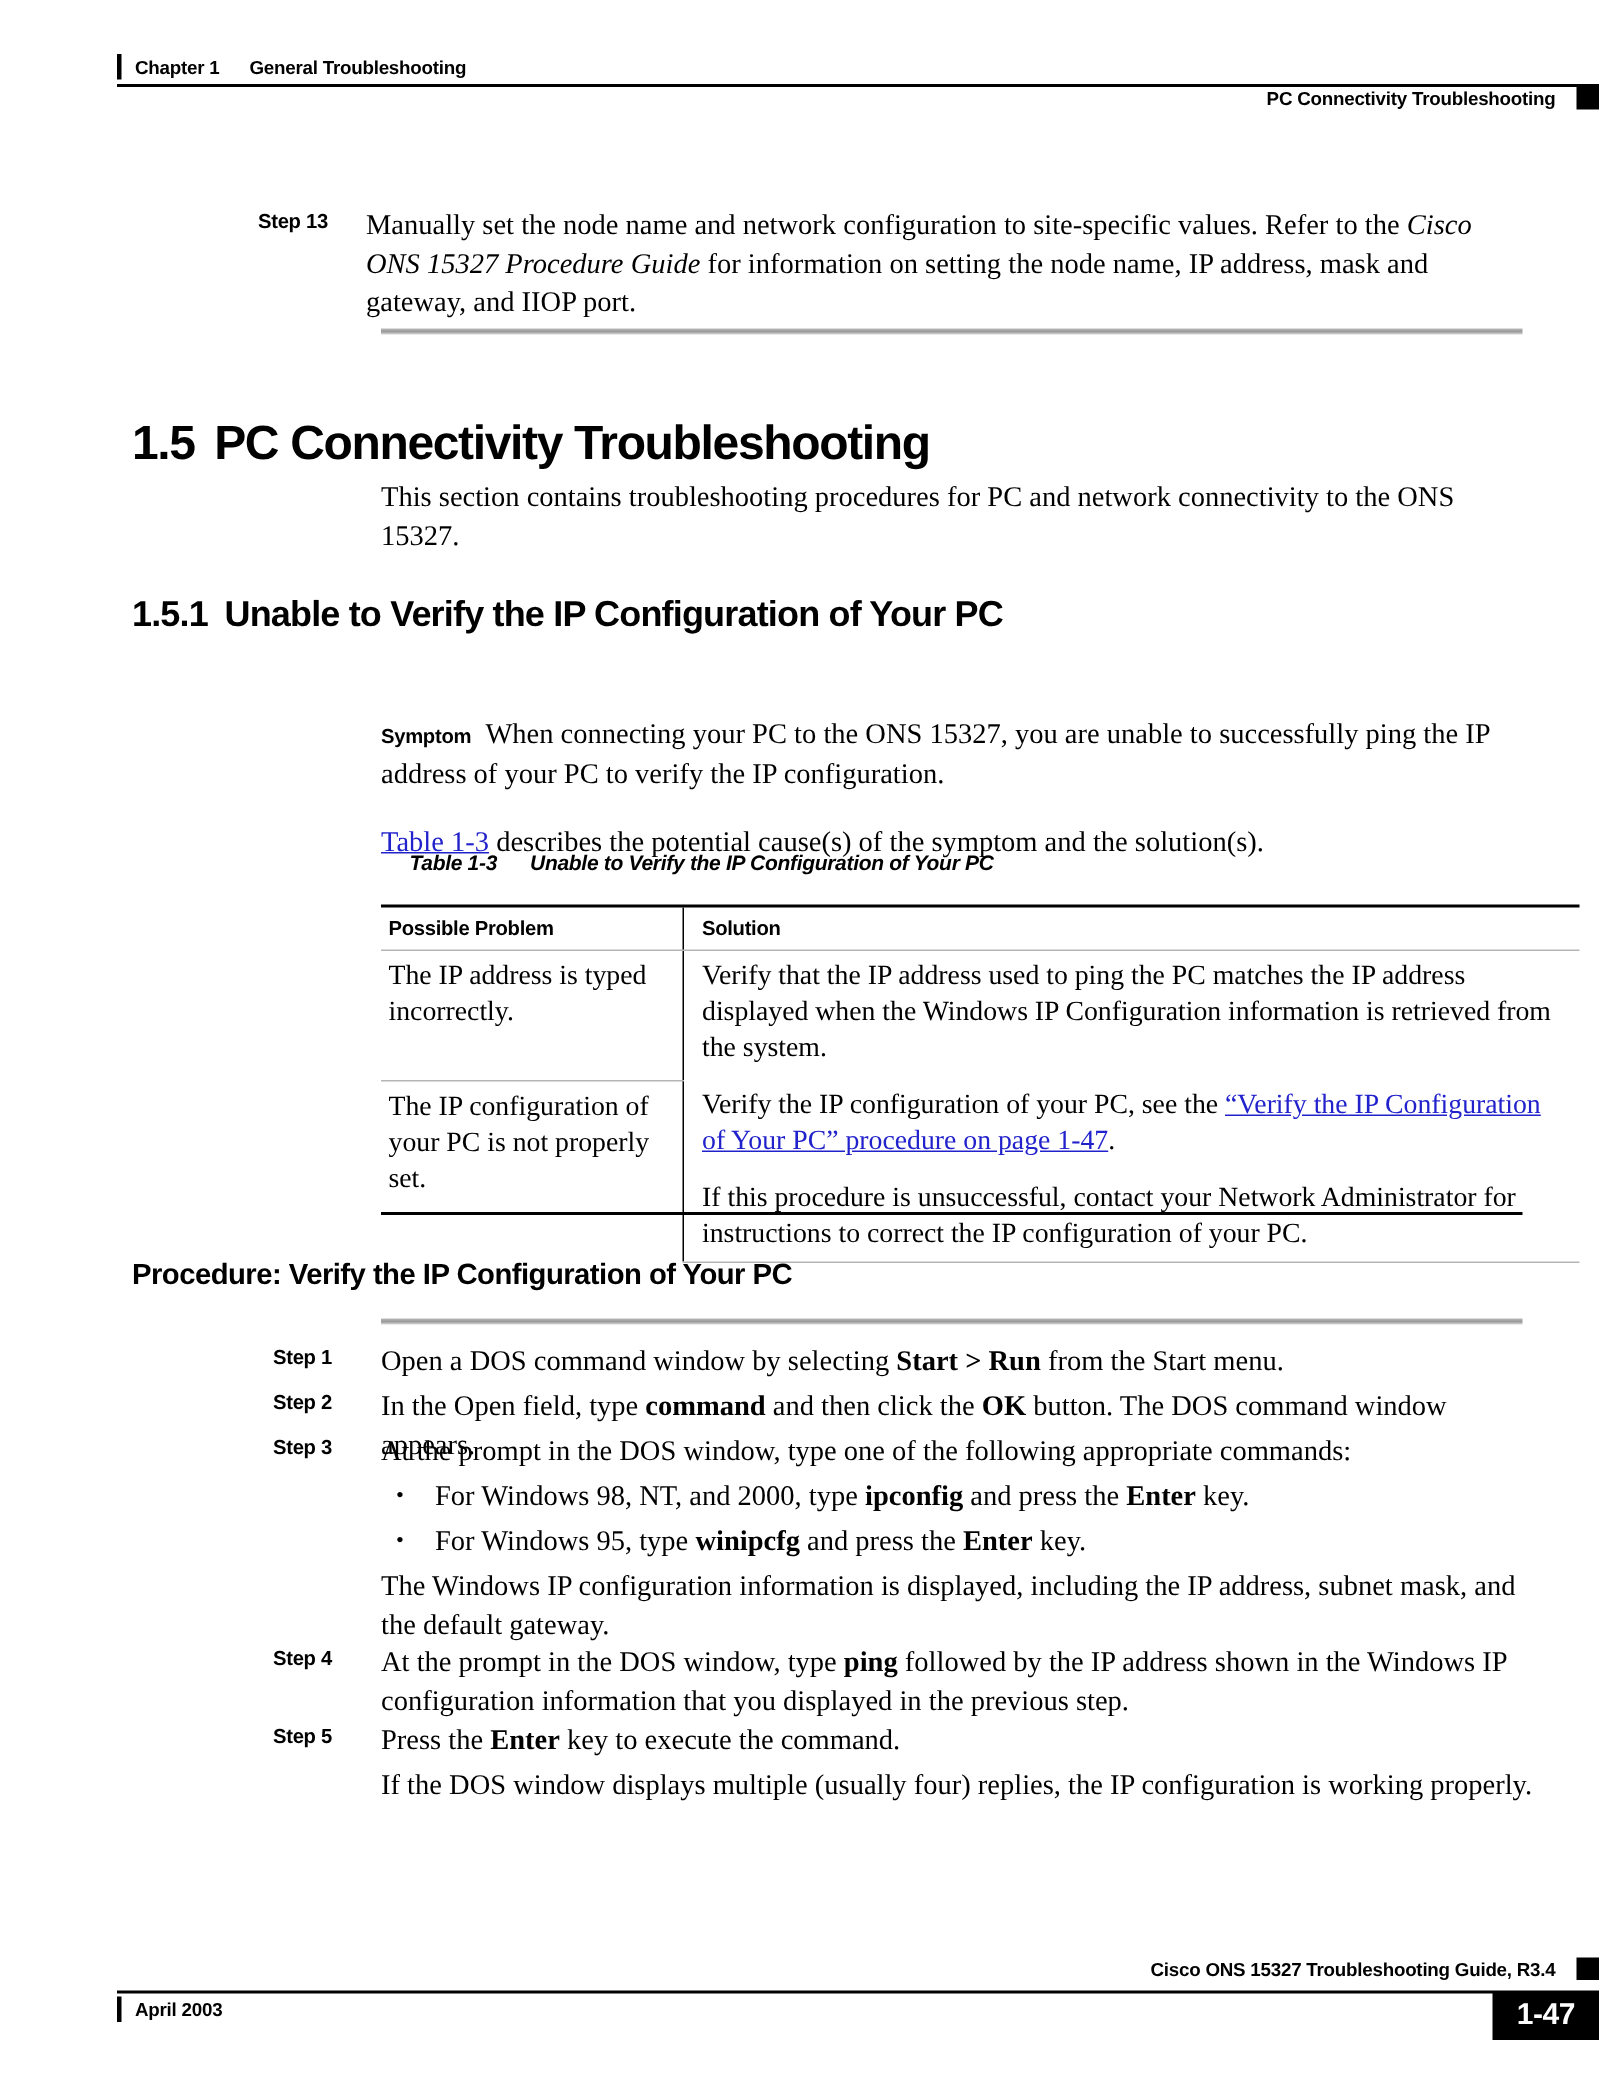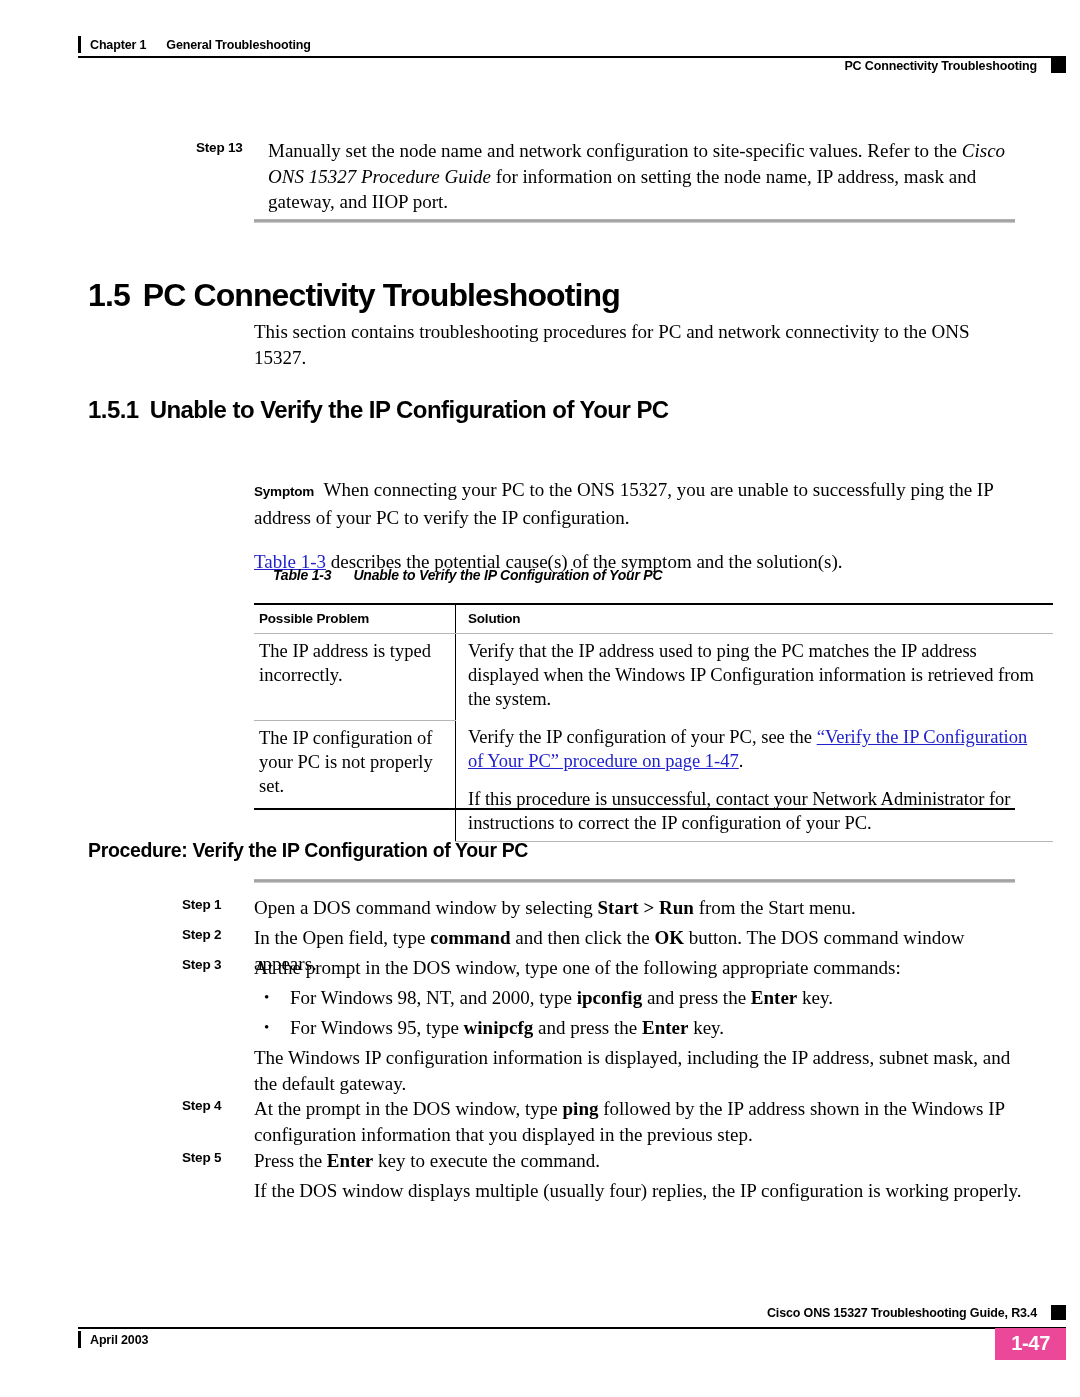--- a/index.html
+++ b/index.html
@@ -268,21 +268,21 @@
     font-family: "Liberation Sans", "DejaVu Sans", sans-serif;
     font-weight: bold;
     font-size: 12.5px;
     letter-spacing: -0.15px;
     white-space: nowrap;
   }
   .ftr-pagenum {
     position: absolute;
     right: 14px;
     top: 41px;
-    background: #ec4899;
+    background: #000000;
     color: #fff;
     font-family: "Liberation Sans", "DejaVu Sans", sans-serif;
     font-weight: bold;
     font-size: 20px;
     letter-spacing: -0.3px;
     padding: 4px 16px 6px 16px;
     line-height: 22px;
   }
 </style>
 </head>
@@ -297,21 +297,21 @@
   </div>
   <div class="hdr-rule"></div>
   <div class="hdr-right-row">
     <div class="hdr-section">PC Connectivity Troubleshooting</div>
     <div class="hdr-tab-right"></div>
   </div>
 </div>
 
 <div class="content">
 
-  <div class="step" style="left:196px; top:138px; width:835px;">
+  <div class="step" style="left:172px; top:138px; width:835px;">
     <div class="step-label">Step 13</div>
     <div class="step-body"><span>Manually set the node name and network configuration to site-specific values. Refer to the </span><span class="ital">Cisco ONS 15327 Procedure Guide</span><span> for information on setting the node name, IP address, mask and gateway, and IIOP port.</span></div>
   </div>
 
   <div class="grayrule" style="left:254px; top:219px; width:761px;"></div>
 
   <h1 class="sec-title" style="left:88px; top:277px;"><span class="num">1.5</span><span>PC Connectivity Troubleshooting</span></h1>
 
   <div class="para" style="left:254px; top:319px; width:765px;">This section contains troubleshooting procedures for PC and network connectivity to the ONS 15327.</div>
 

